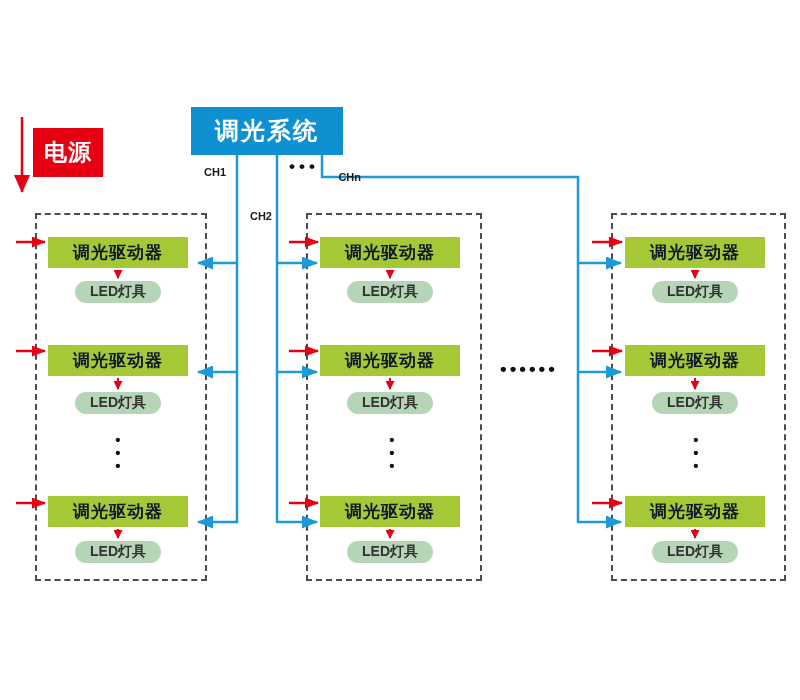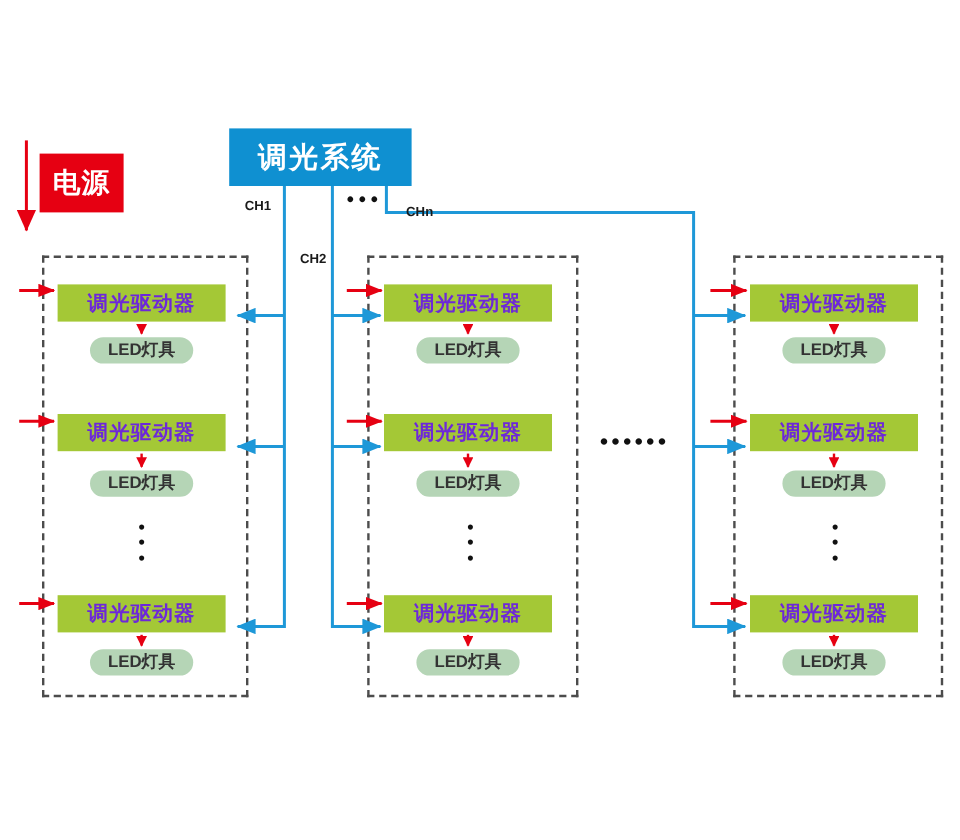--- a/index.html
+++ b/index.html
@@ -8,21 +8,21 @@
     font-family:"Liberation Sans","DejaVu Sans",sans-serif;overflow:hidden;padding-left:36px;
   }
   .group{position:absolute;border:2px dashed #4c4c4c;z-index:1;background:transparent;}
   svg.lines{position:absolute;left:0;top:0;z-index:2;}
   .node{position:absolute;display:flex;align-items:center;justify-content:center;z-index:3;}
   .sys{left:191px;top:107px;width:152px;height:48px;background:var(--blue,#0f90d1);
        color:#fff;font-size:24px;font-weight:700;letter-spacing:2px;}
   .pwr{left:33px;top:128px;width:70px;height:49px;background:var(--red,#e60012);
        color:#fff;font-size:23px;font-weight:700;letter-spacing:1px;}
   .driver{width:140px;height:31px;background:var(--driver,#a4c836);
-          color:#6d28d9;font-size:17px;font-weight:600;letter-spacing:1px;}
+          color:#0f172a;font-size:17px;font-weight:600;letter-spacing:1px;}
   .led{width:86px;height:22px;background:var(--led,#b5d5b6);
        color:#333;font-size:14px;font-weight:600;border-radius:11px;}
   .chlabel{position:absolute;font-size:11px;font-weight:600;color:#1a1a1a;z-index:3;}
   .dots-h{position:absolute;color:#111;font-weight:700;z-index:3;}
   .ch-dots{left:289px;top:157px;font-size:17px;letter-spacing:4px;}
   .between-dots{left:500px;top:358px;font-size:19px;letter-spacing:3px;}
   .vdots{position:absolute;width:20px;color:#111;font-weight:700;white-space:pre-line;
          text-align:center;font-size:15px;line-height:13px;z-index:3;top:433px;}
 </style>
 </head>

